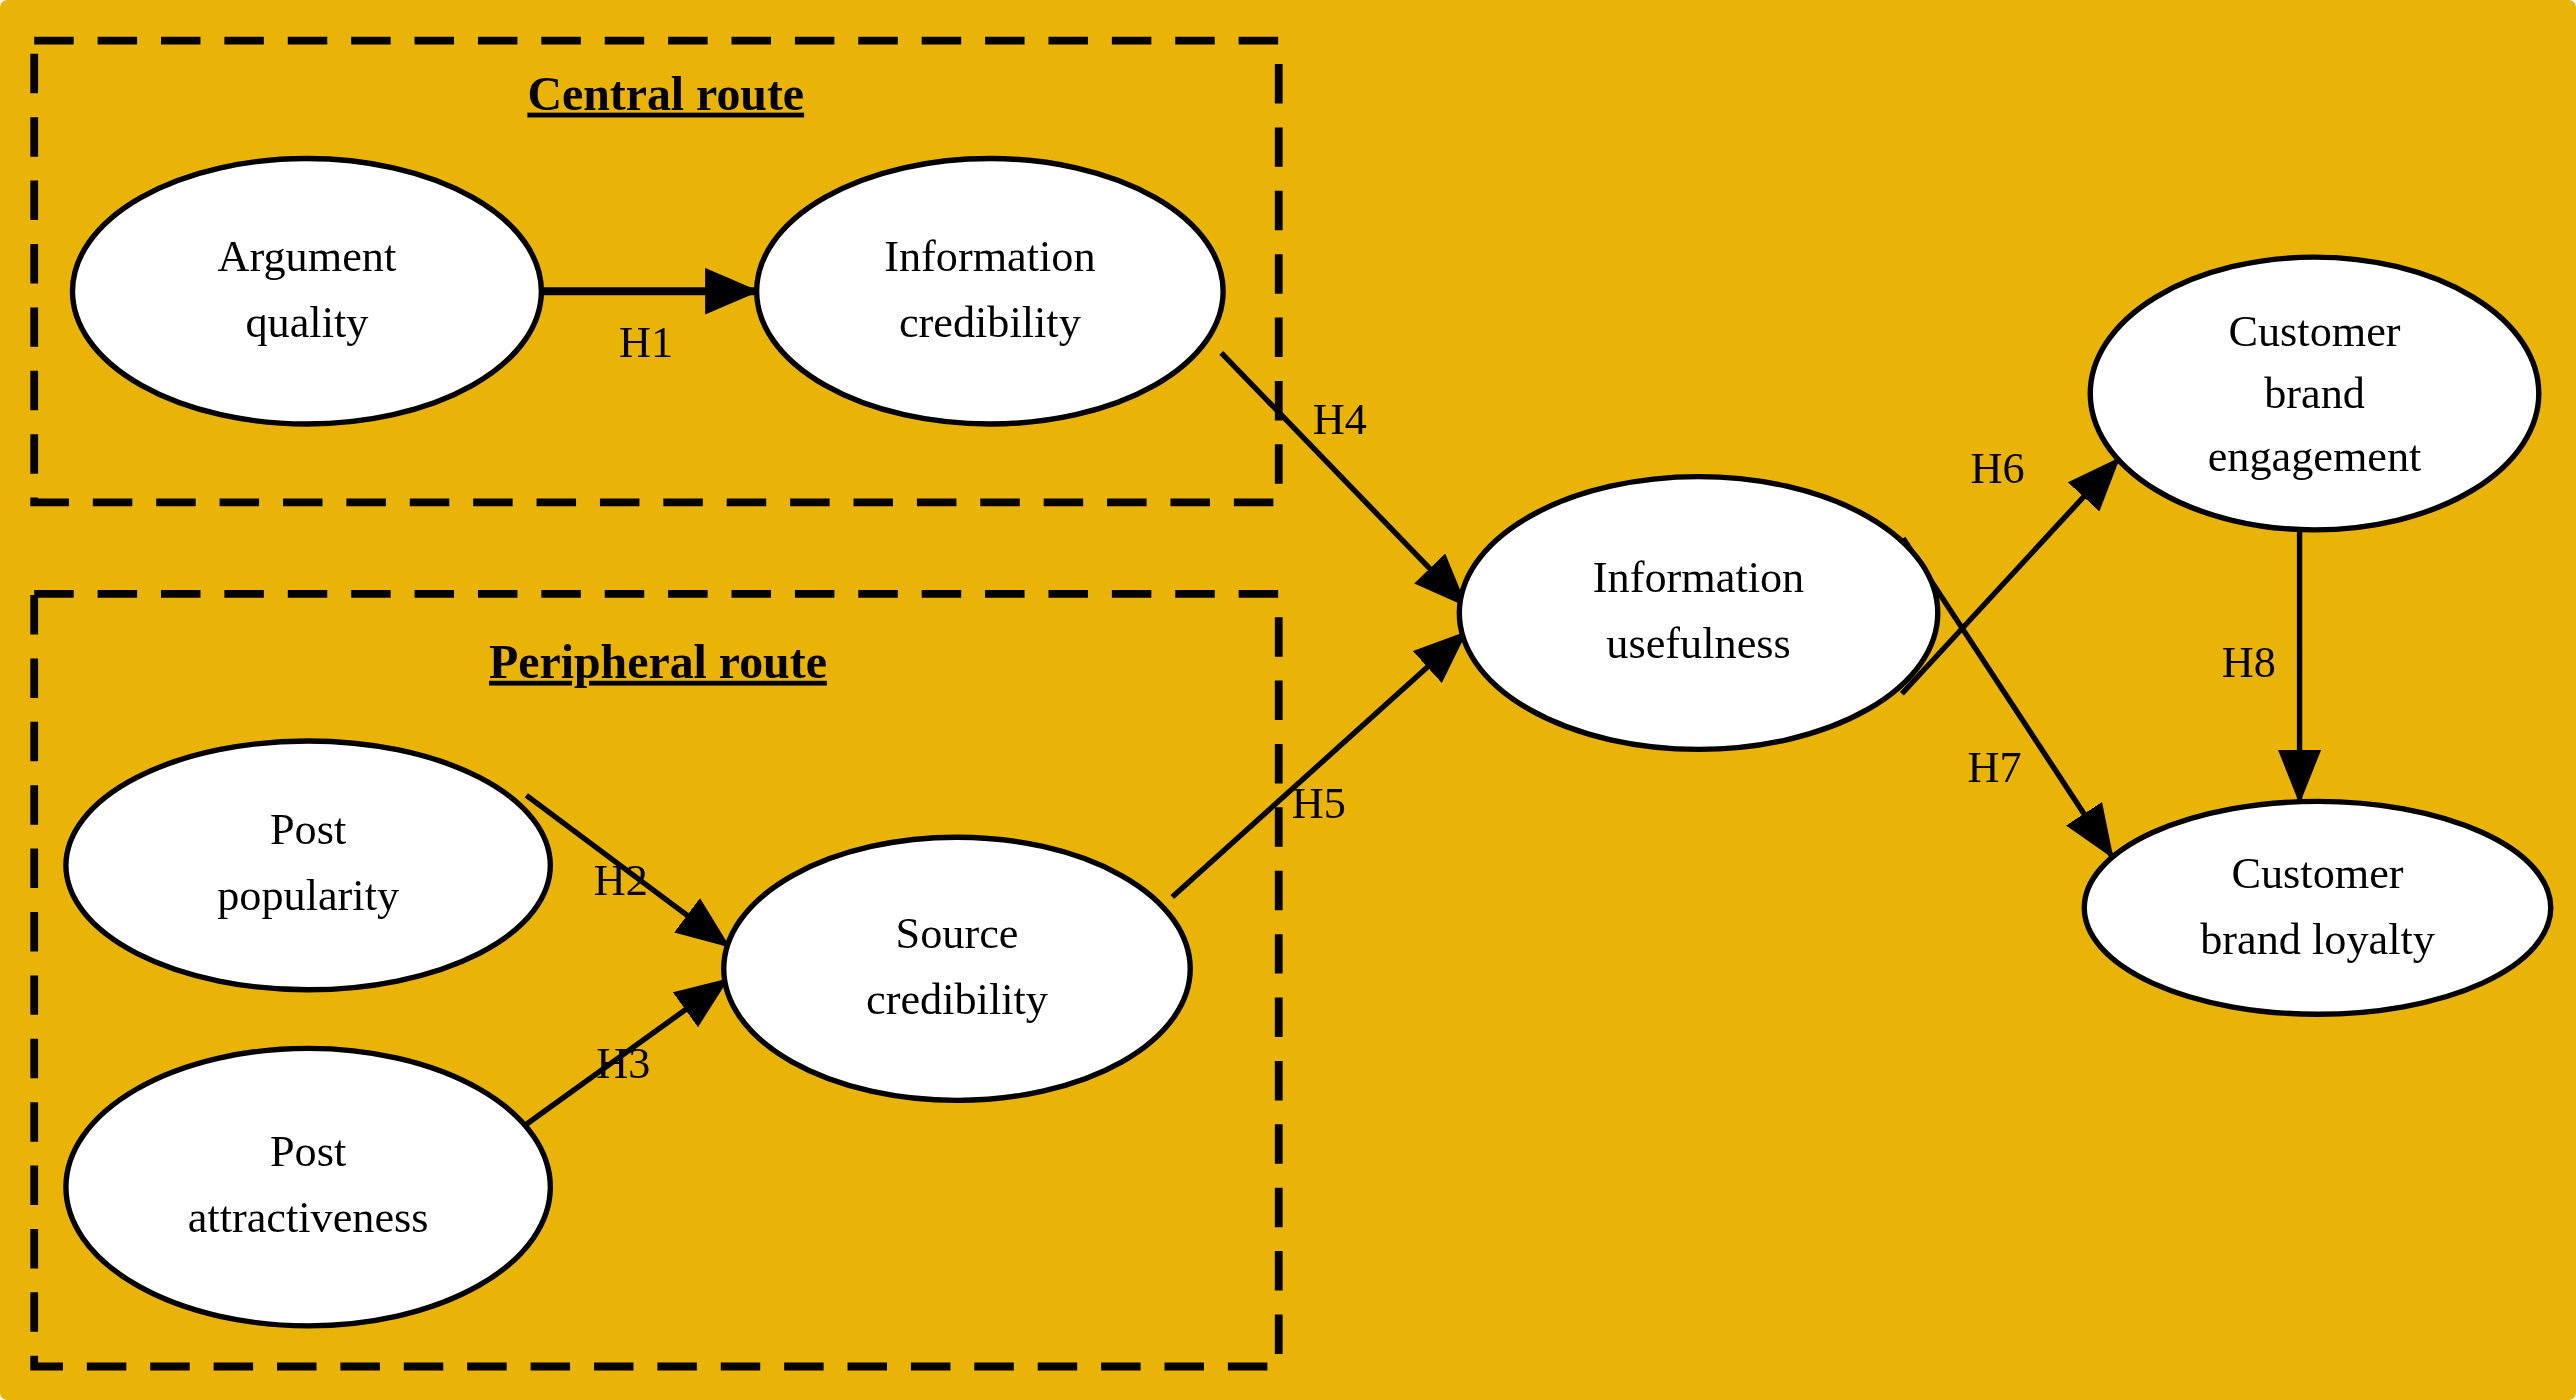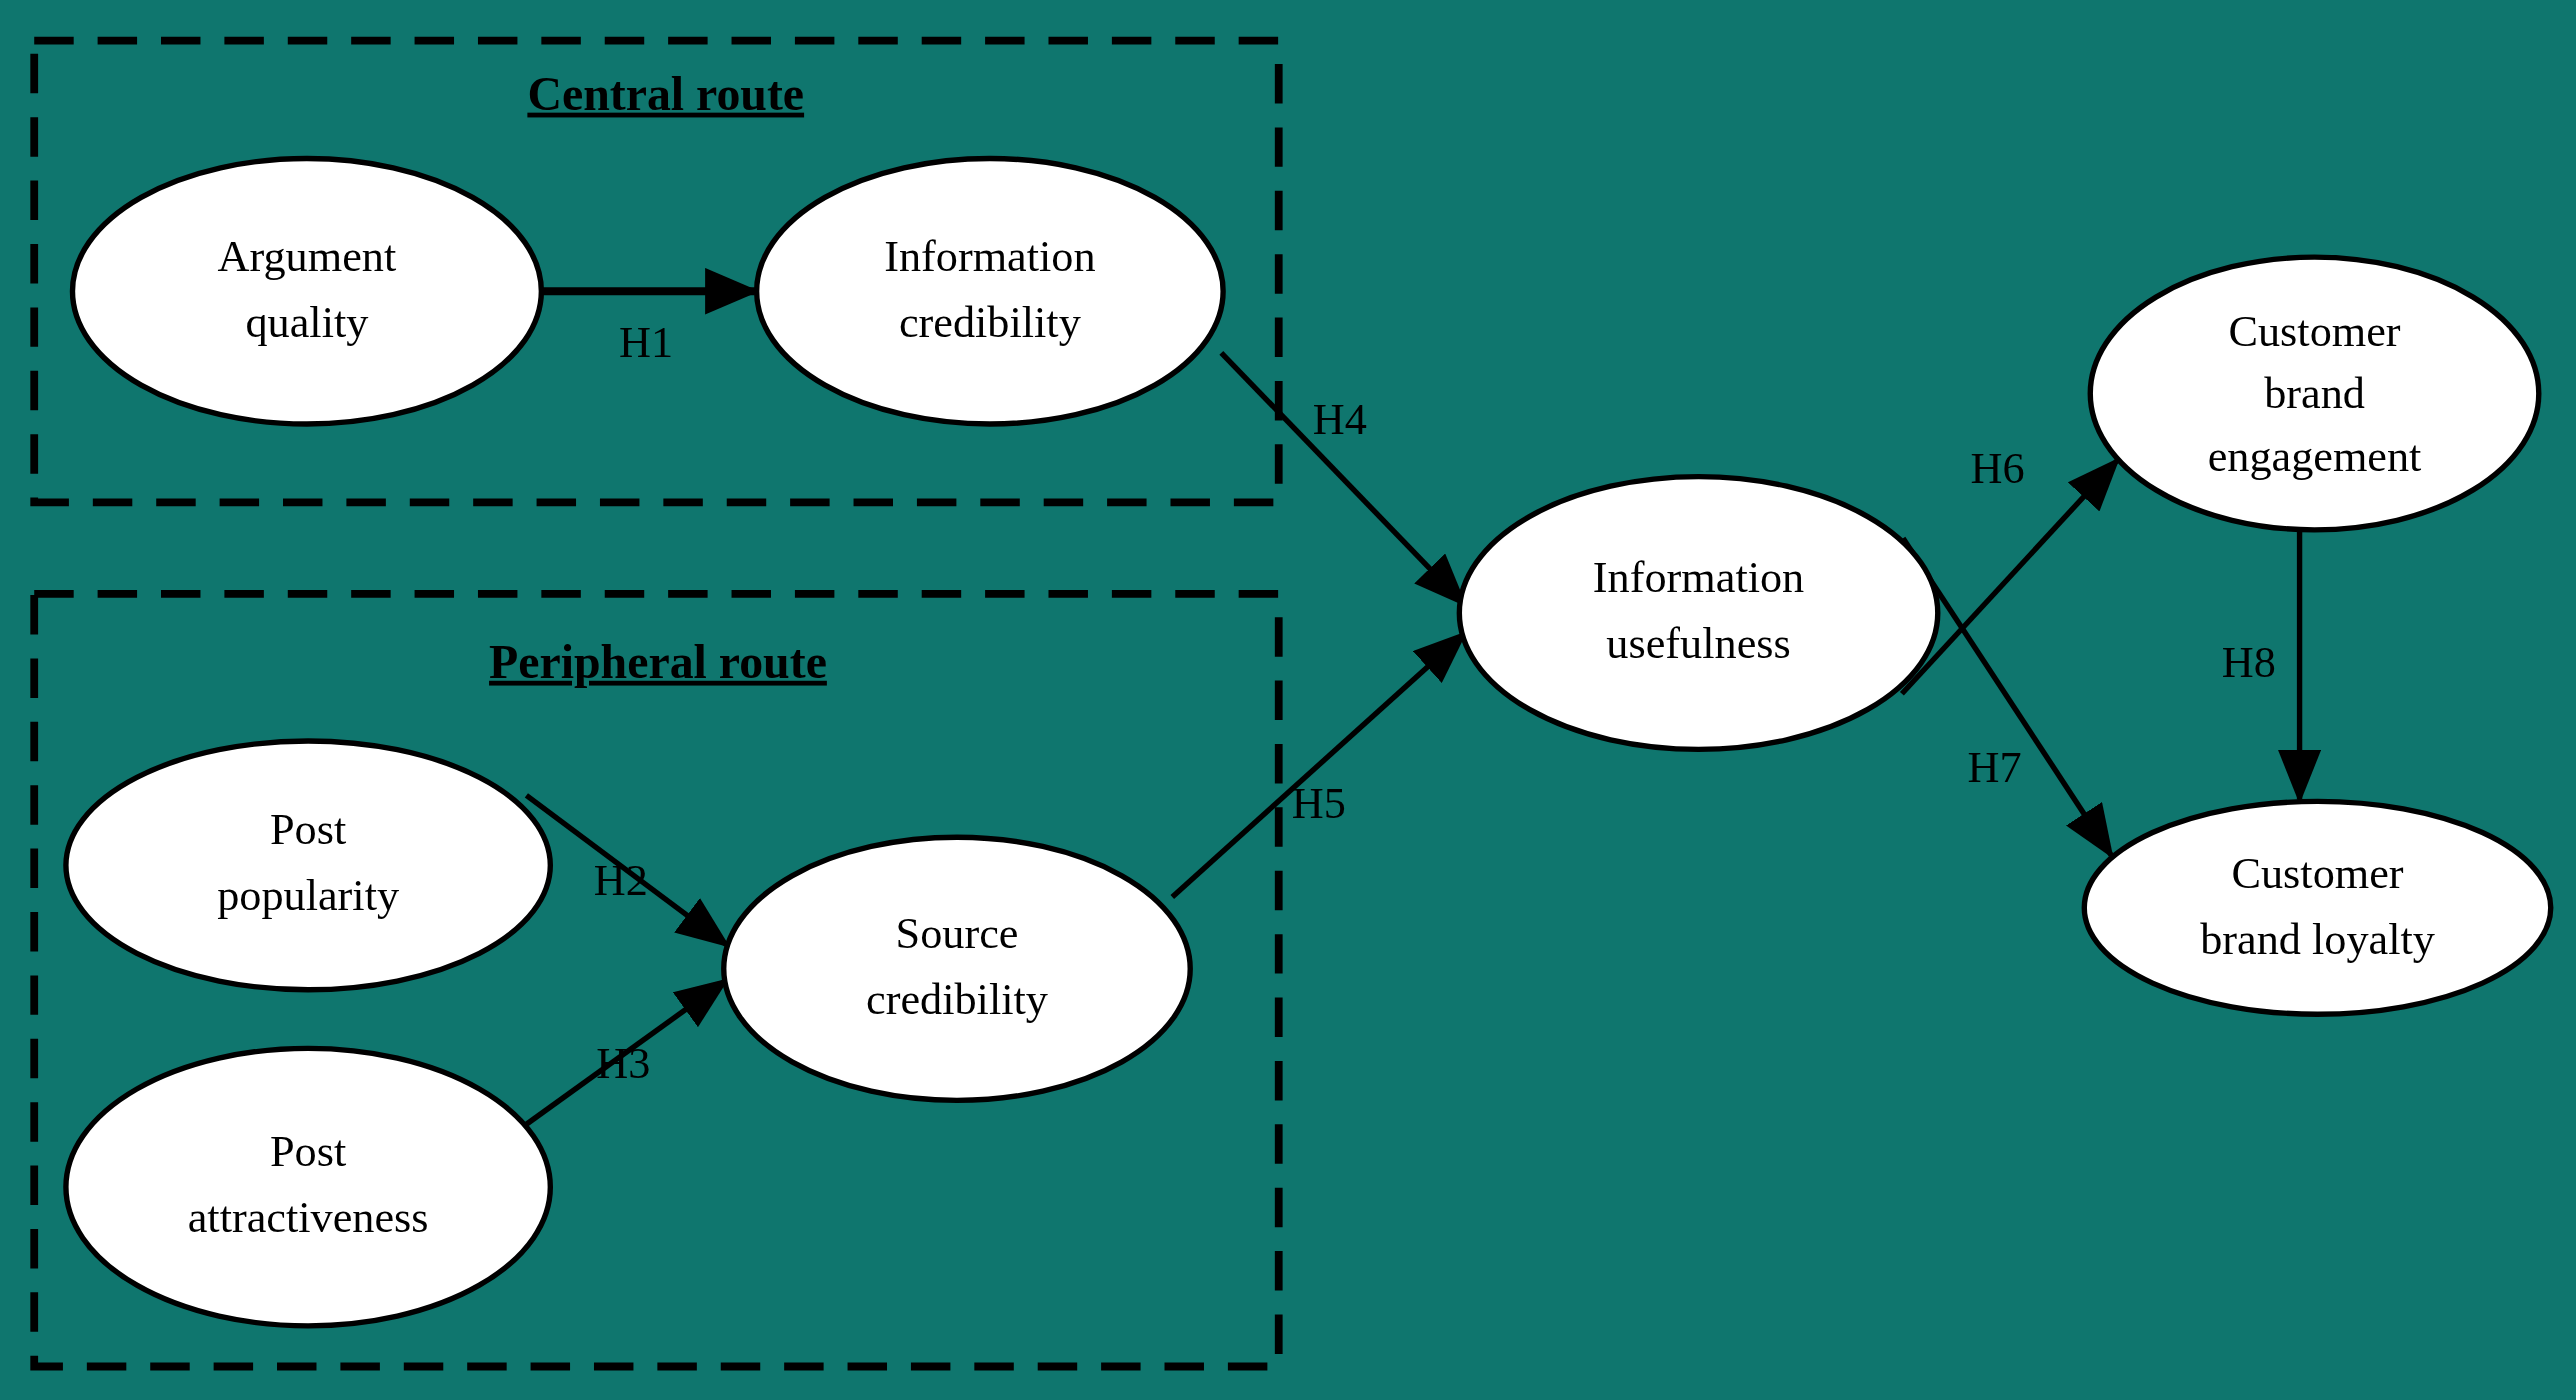--- a/index.html
+++ b/index.html
@@ -7,22 +7,23 @@
     padding: 0;
     background: #ffffff;
   }
   body {
     font-family: "Liberation Serif", "DejaVu Serif", serif;
   }
   #diagram-root {
     position: relative;
     width: 2576px;
     height: 1400px;
-    background: #0f766e;
+    background: #eab308;
     overflow: hidden;
+    border-radius: 7px;
   }
   svg.canvas {
     position: absolute;
     top: 0;
     left: 0;
     width: 2576px;
     height: 1400px;
     display: block;
   }
   .node-ellipse {

